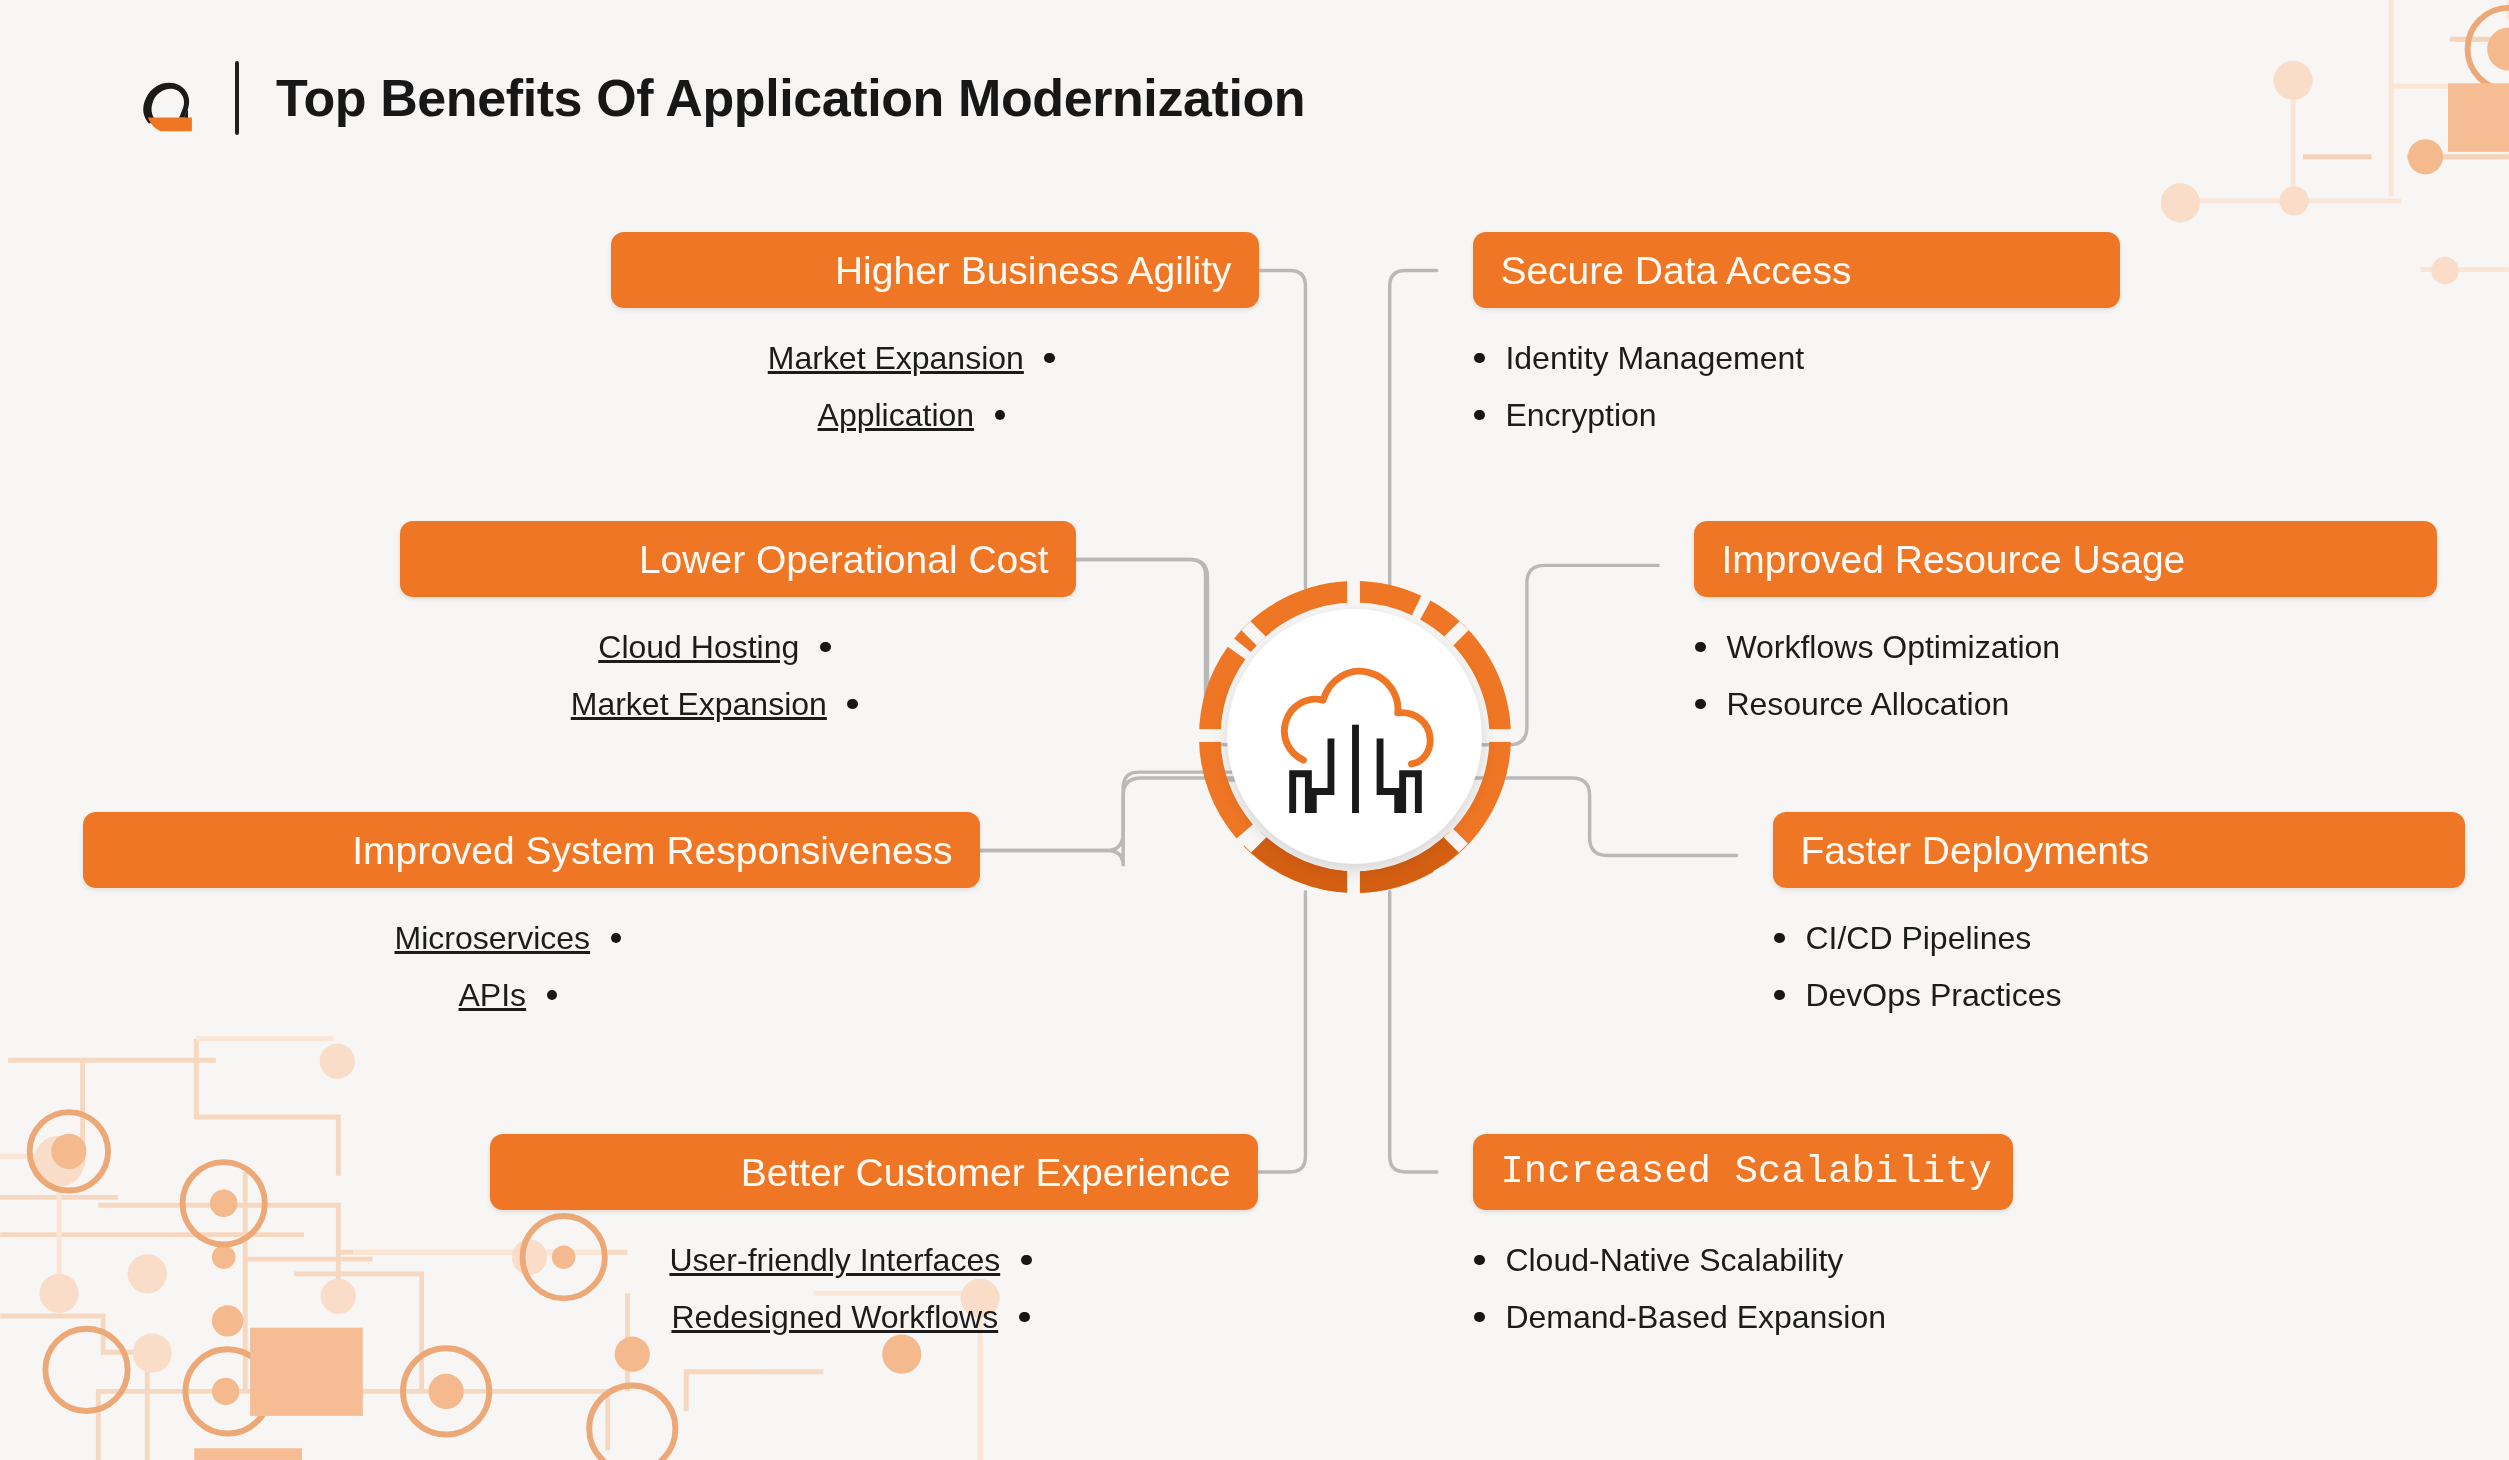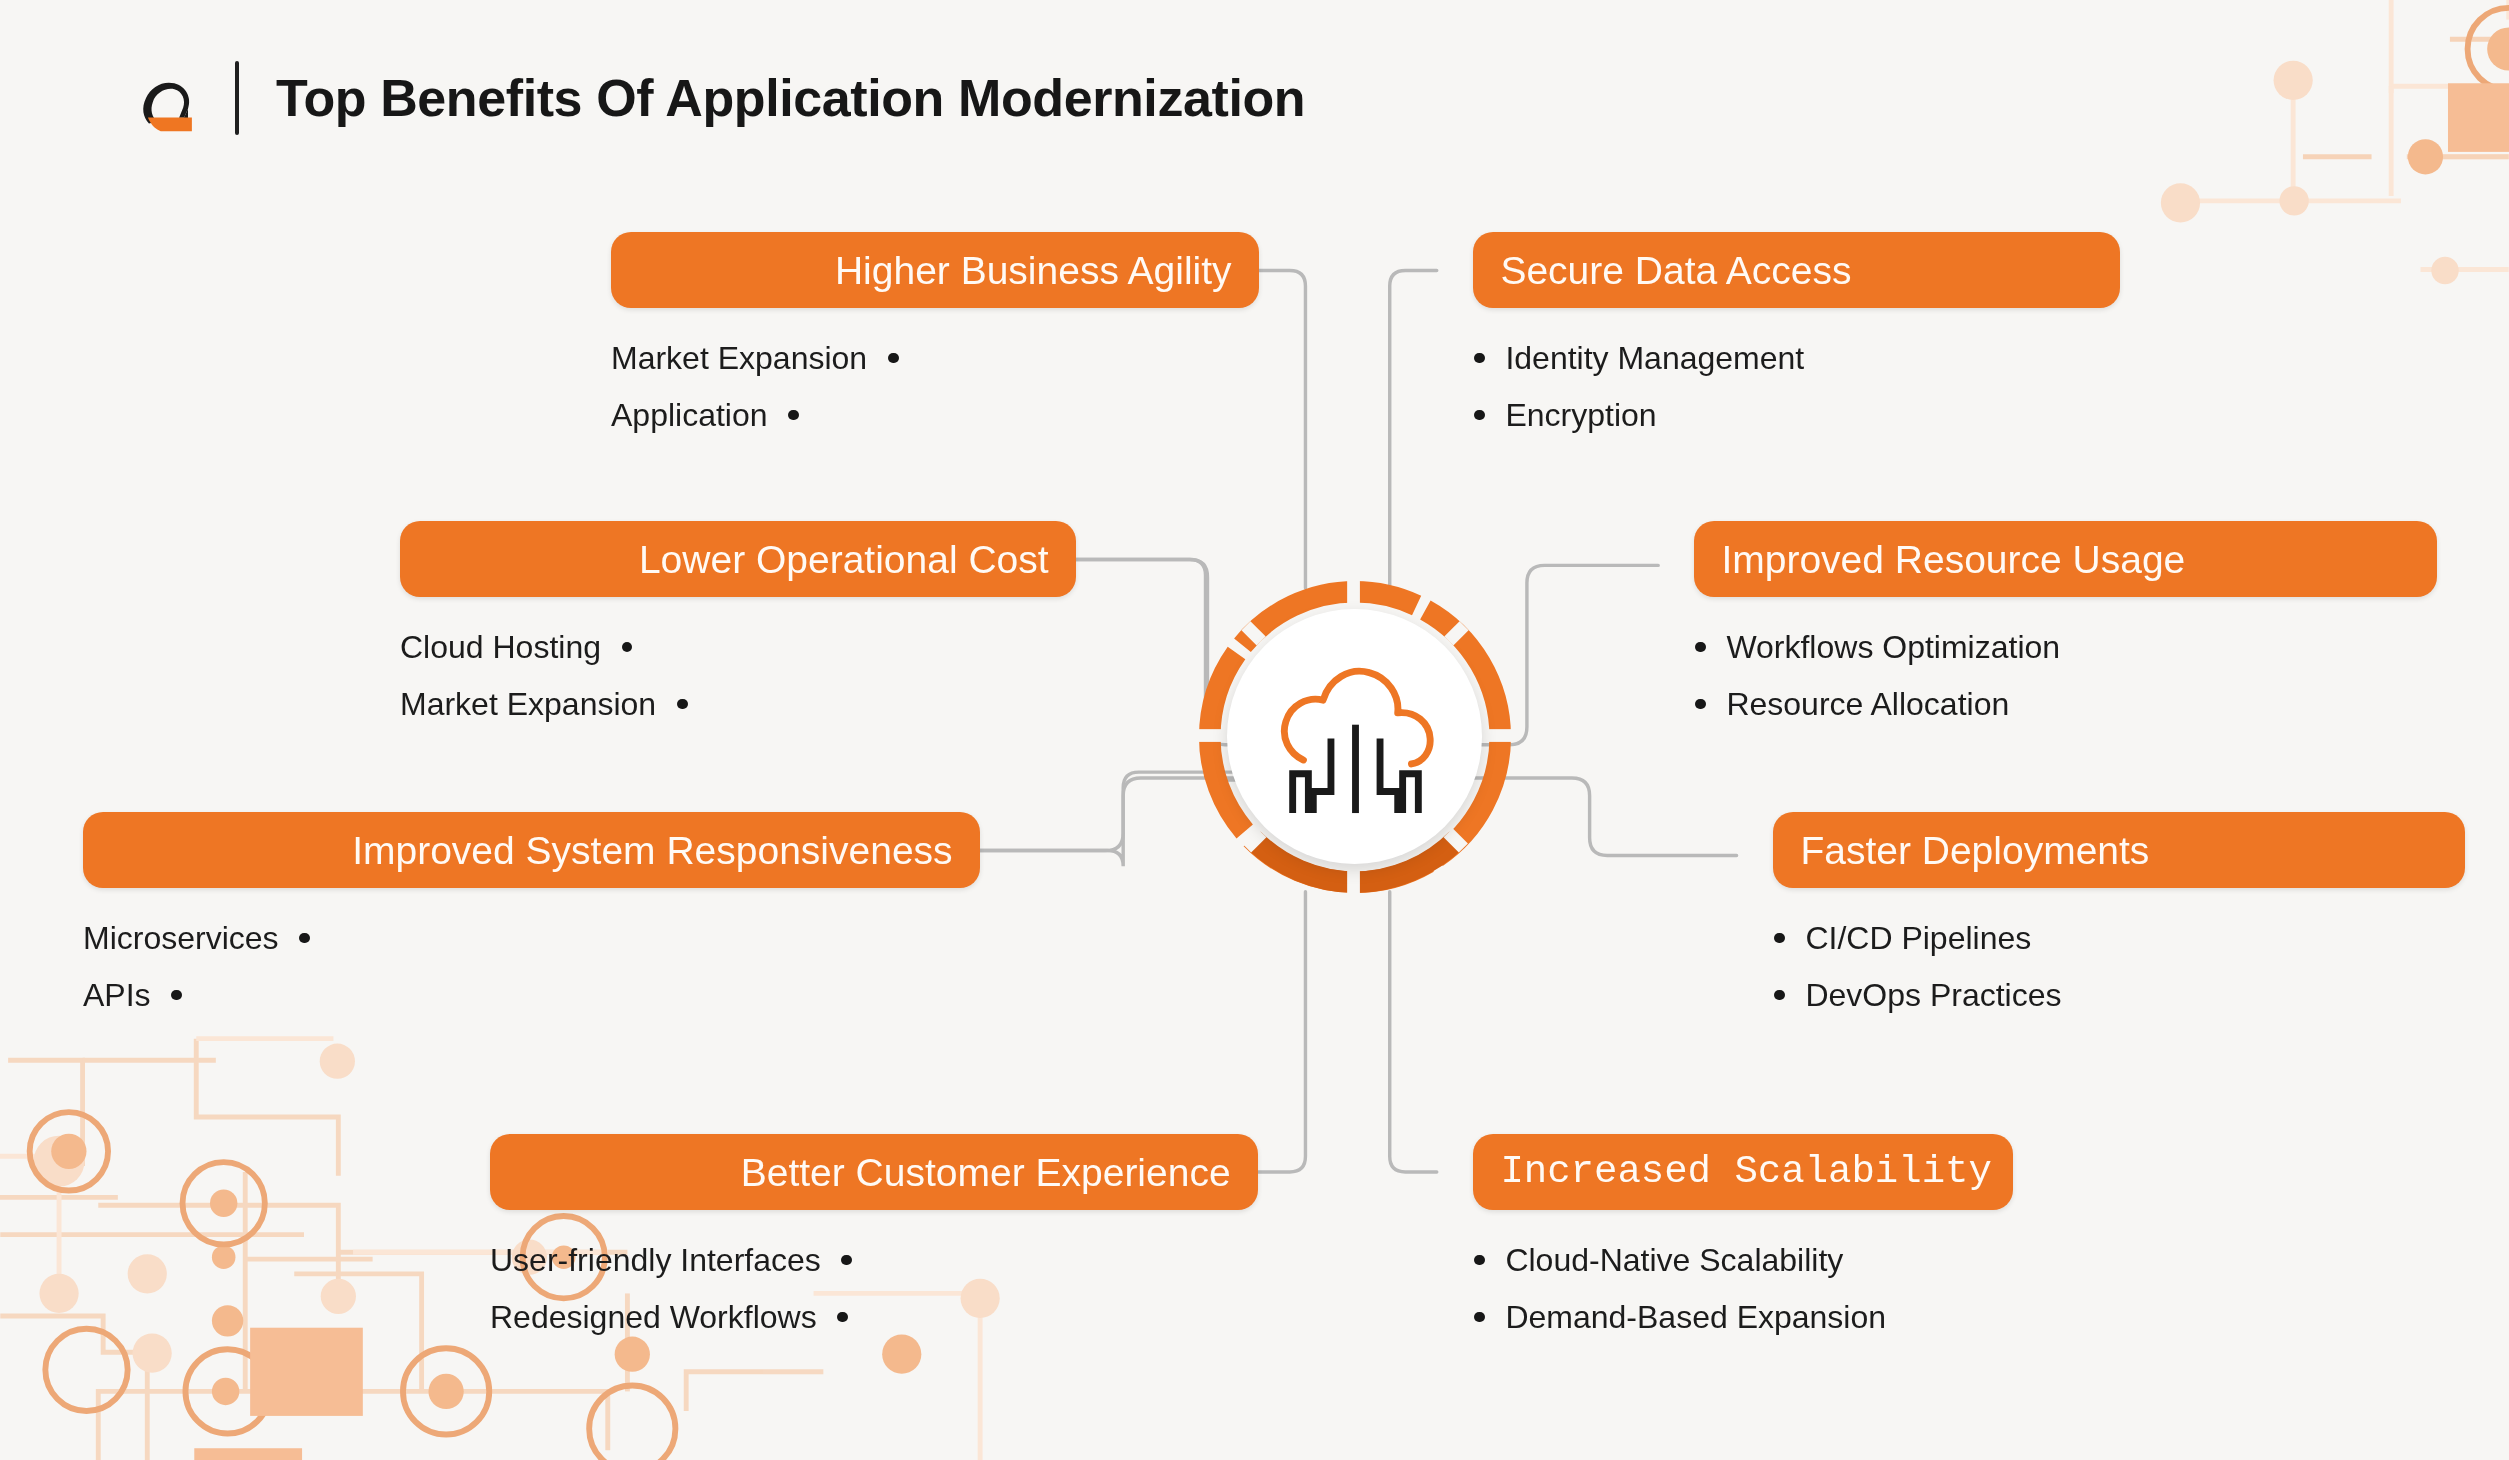--- a/index.html
+++ b/index.html
@@ -61,21 +61,21 @@
   #hub-icon {
     position:absolute; left:73px; top:74px;
     width:169px; height:162px;
   }
 
   
   .node { position:absolute; }
 
   .chip {
     background:#ee7624;
-    border-radius:20px;
+    border-radius:13px;
     height:76px;
     display:flex; align-items:center;
     padding:0 27.4px;
     box-shadow:0 2px 4.9px rgba(0,0,0,.10);
   }
   .chip-label {
     color:#fffaf5;
     font-size:39px;
     font-weight:400;
     line-height:1;
@@ -94,21 +94,21 @@
   .dot {
     width:10.8px; height:10.8px;
     border-radius:50%;
     background:#171717;
     flex:none;
   }
 
   
   .node.left .chip { justify-content:flex-end; }
   .node.left .points { padding-right:47px; }
-  .node.left .point { justify-content:flex-start; }
+  .node.left .point { justify-content:center;text-decoration:underline; }
   .node.left .dot { margin-left:20.6px; }
 
   
   .node.right .chip { justify-content:flex-start;margin-left:36px; }
   .node.right .points { padding-left:37px; }
   .node.right .point { justify-content:flex-start; }
   .node.right .dot { margin-right:20.6px; }
 </style>
 </head>
 <body>

